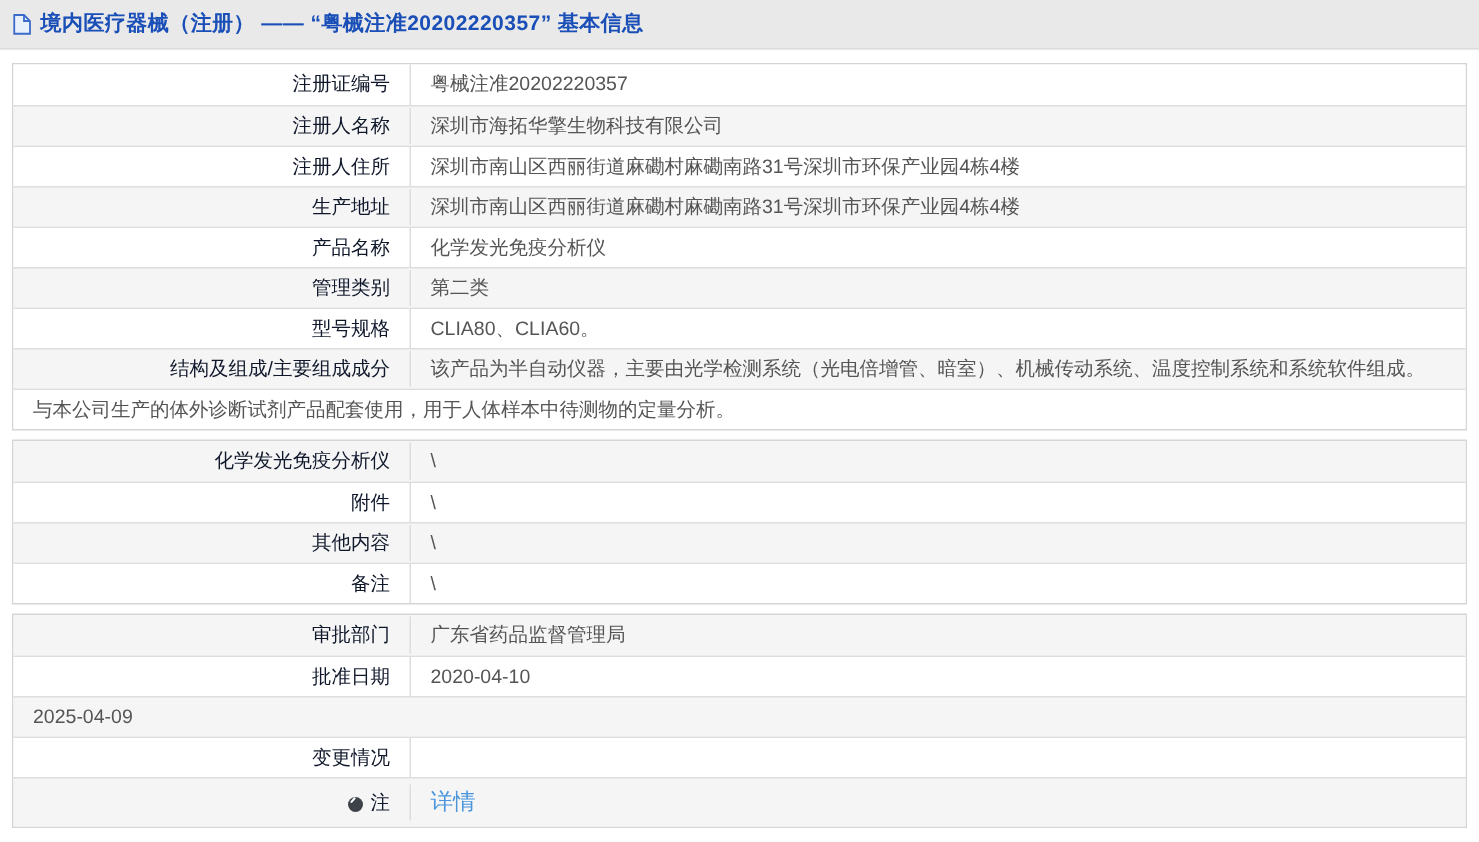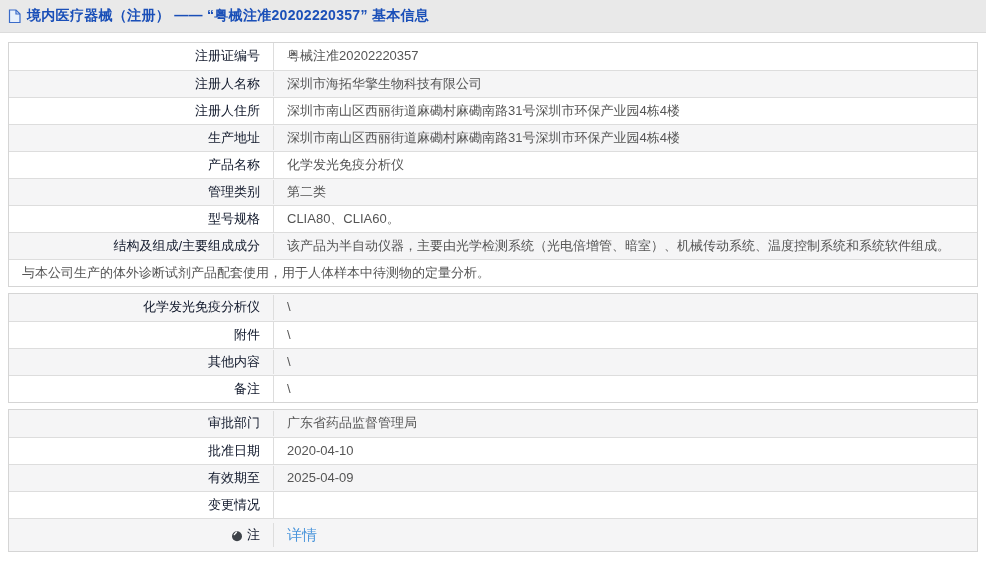--- a/index.html
+++ b/index.html
@@ -145,21 +145,20 @@
   <div class="tbl">
     <div class="row alt">
       <div class="cell label">审批部门</div>
       <div class="cell value">广东省药品监督管理局</div>
     </div>
     <div class="row">
       <div class="cell label">批准日期</div>
       <div class="cell value">2020-04-10</div>
     </div>
     <div class="row alt">
-      <div class="cell label">有效期至</div>
       <div class="cell value">2025-04-09</div>
     </div>
     <div class="row">
       <div class="cell label">变更情况</div>
       <div class="cell value"></div>
     </div>
     <div class="row alt note-row">
       <div class="cell label">
         <span class="note-icon">
           <svg width="12" height="12" viewBox="0 0 12 12">

